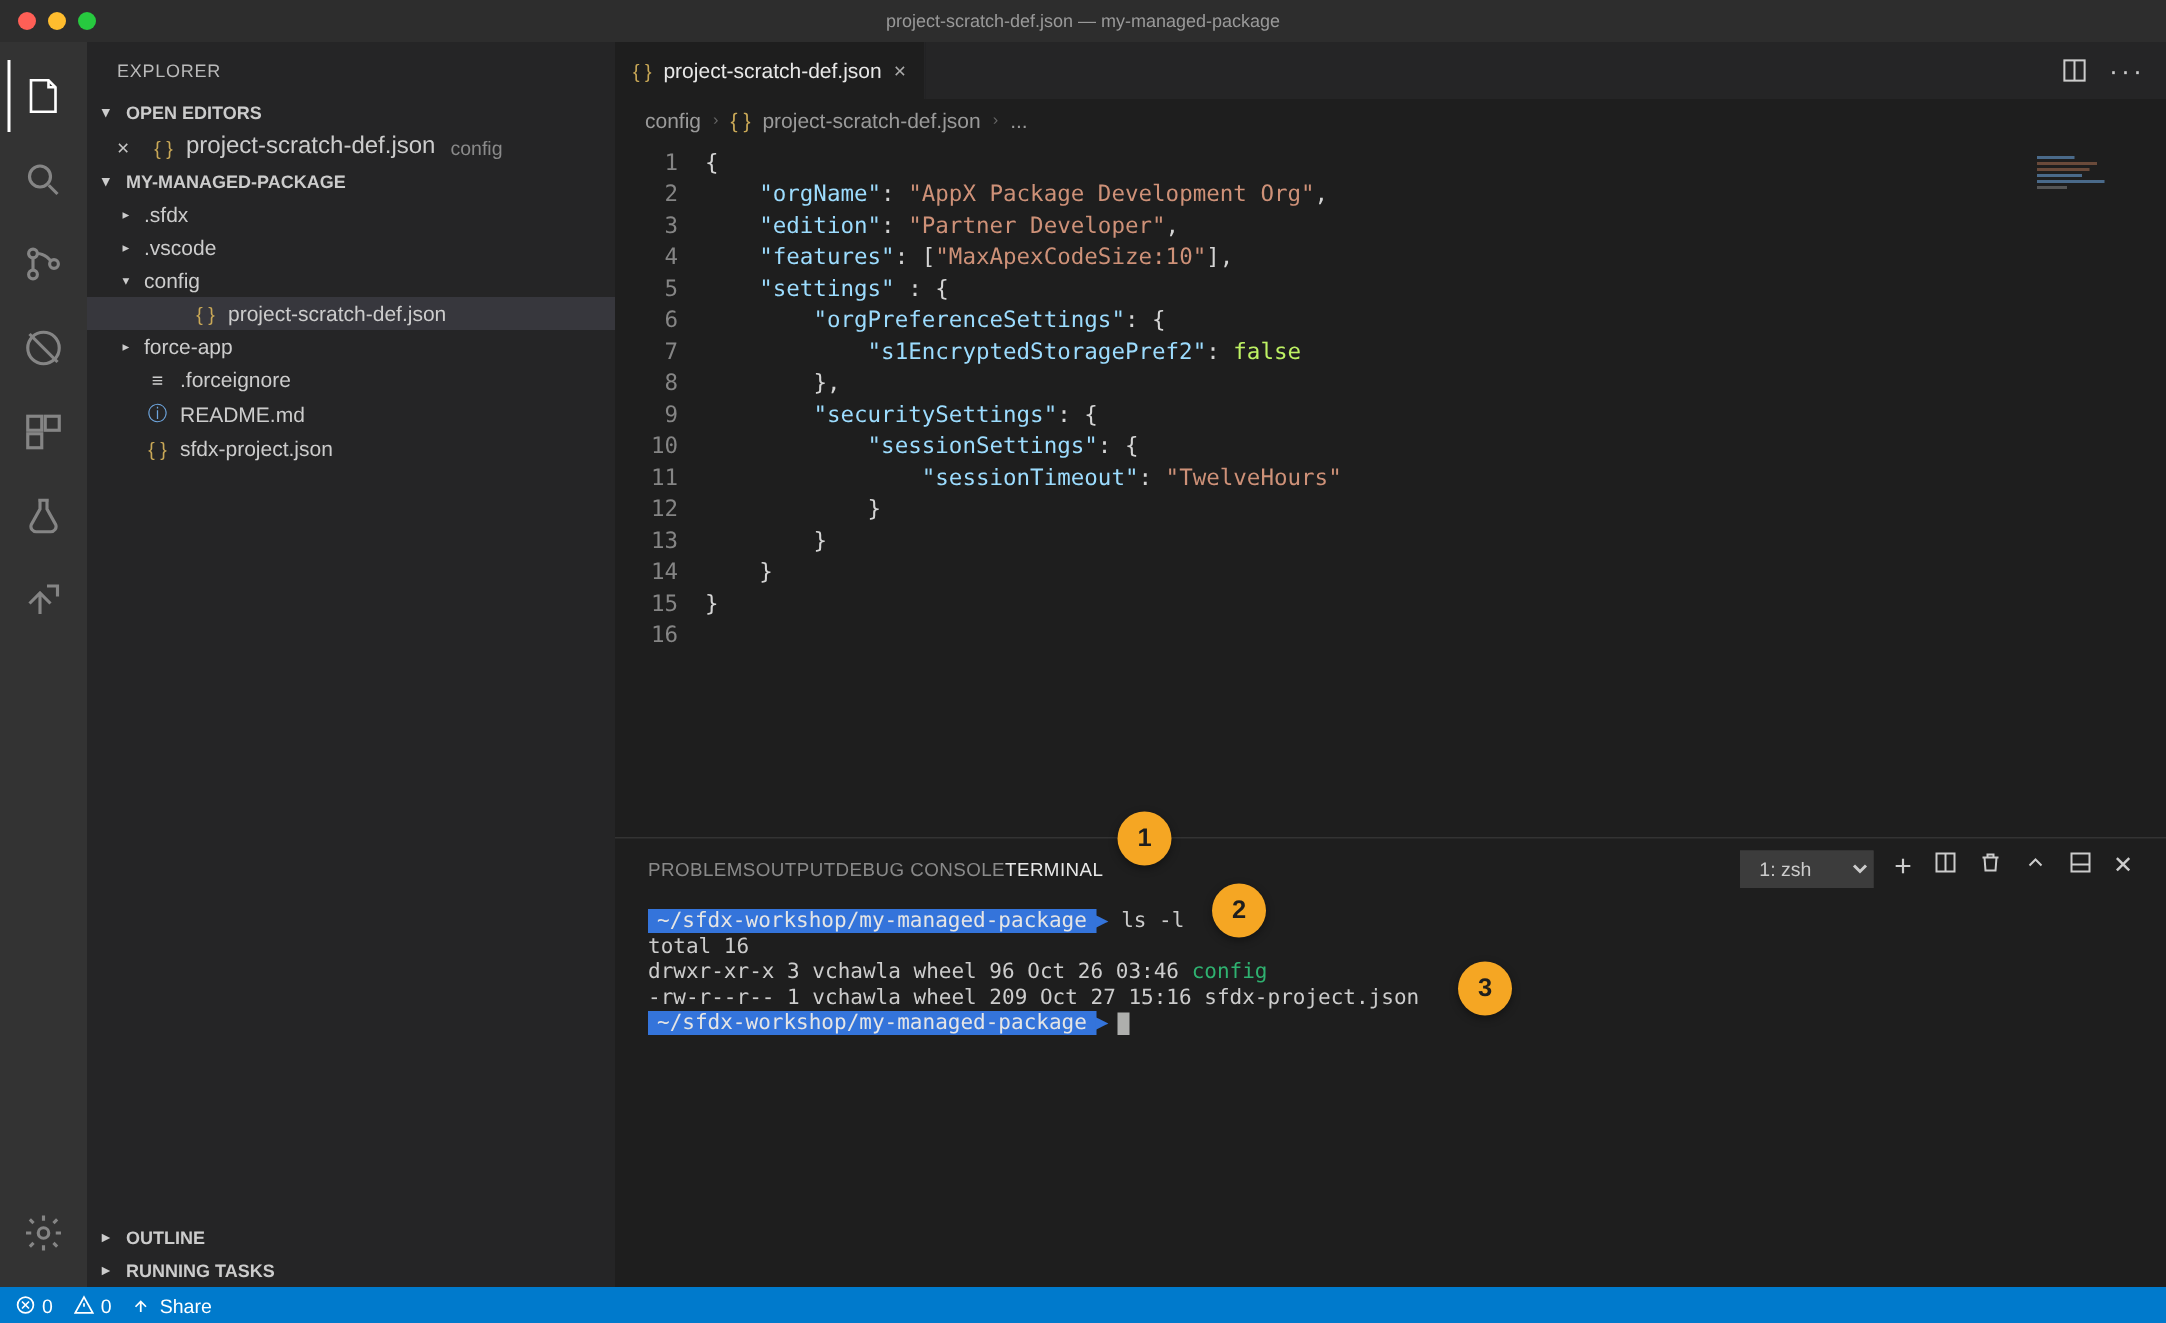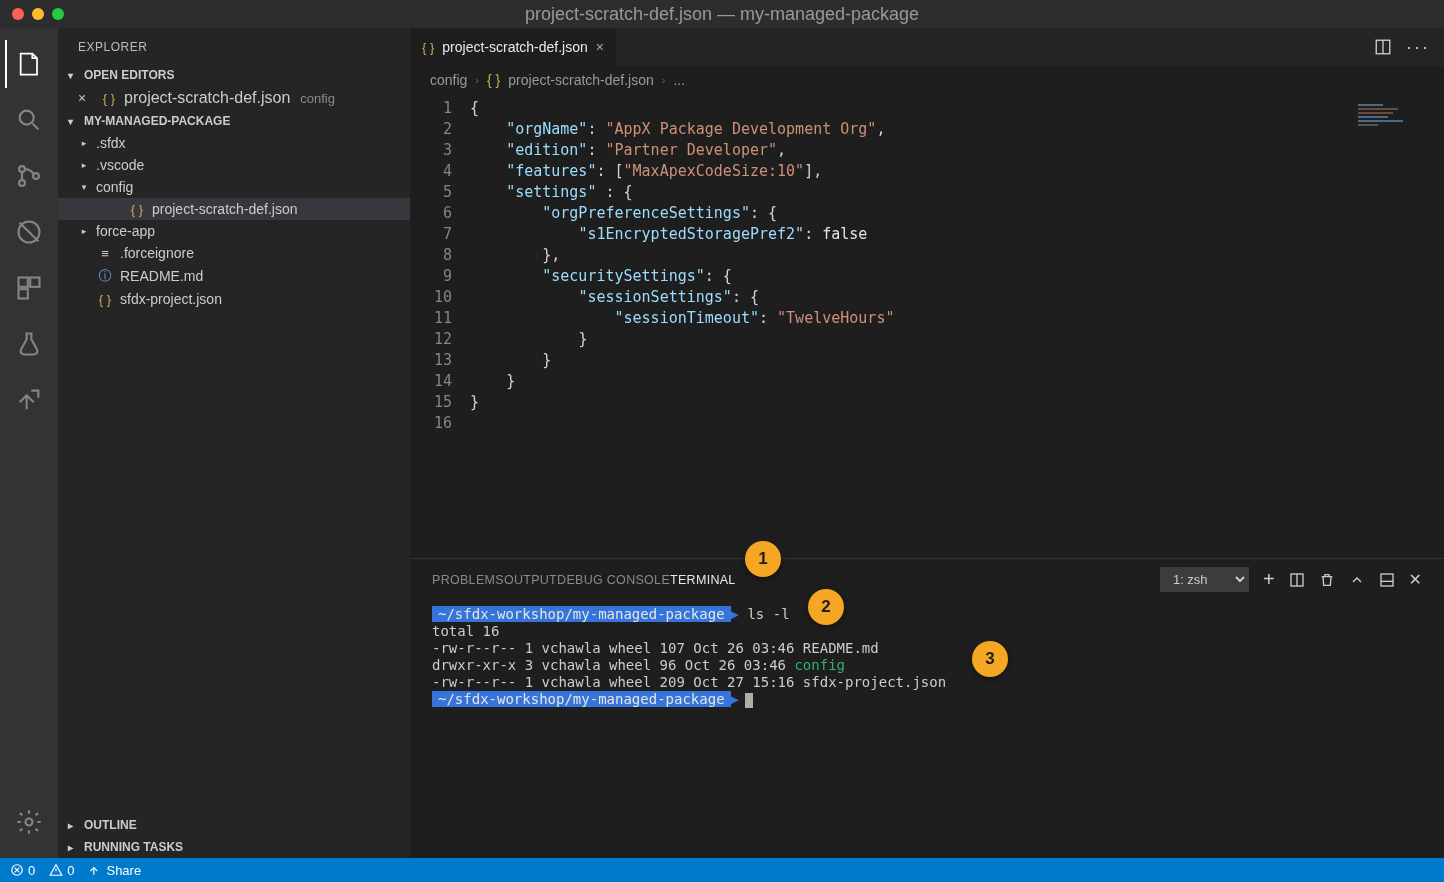--- a/index.html
+++ b/index.html
@@ -17,21 +17,21 @@
   background: #2d2d2d;
   display: flex;
   align-items: center;
   position: relative;
 }
 .traffic-lights { display: flex; gap: 8px; padding-left: 12px; }
 .traffic-light { width: 12px; height: 12px; border-radius: 50%; }
 .tl-red { background: #ff5f56; }
 .tl-yellow { background: #ffbd2e; }
 .tl-green { background: #27c93f; }
-.titlebar-title { position: absolute; left: 50%; transform: translateX(-50%); font-size: 18px; color: #999; }
+.titlebar-title { position: absolute; left: 50%; transform: translateX(-50%); font-size: 12px; color: #999; }
 
 .main-layout { display: flex; height: calc(100% - 28px - 24px); }
 
 .activity-bar {
   width: 58px;
   background: #333333;
   display: flex;
   flex-direction: column;
   align-items: center;
   padding-top: 12px;
@@ -112,29 +112,29 @@
   gap: 8px;
 }
 .breadcrumb .sep { color: #666; font-size: 11px; }
 .breadcrumb .json-icon { color: #c9a857; }
 
 .code-area { position: relative; flex: 1; display: flex; font-family: "Menlo", "Consolas", monospace; font-size: 15px; line-height: 21px; }
 .gutter { width: 60px; text-align: right; color: #858585; padding-right: 18px; padding-top: 4px; }
 .code { flex: 1; padding-top: 4px; white-space: pre; color: #d4d4d4; }
 .s-key { color: #9cdcfe; }
 .s-str { color: #ce9178; }
-.s-bool { color: #e5e5e5; }
+.s-bool { color: #bef264; }
 .s-punc { color: #d4d4d4; }
 .minimap { position: absolute; right: 8px; top: 8px; width: 80px; height: 50px; }
 
 .panel { height: 300px; background: #1e1e1e; display: flex; flex-direction: column; border-top: 1px solid #333; position: relative; }
 .panel-tabs { display: flex; align-items: center; padding: 8px 22px 6px; font-size: 12.5px; color: #8a8a8a; }
 .panel-tab { cursor: pointer; letter-spacing: 0.3px; }
 .panel-tab.active { color: #e8e8e8; }
-.panel-right { margin-left: auto; display: flex; align-items: center; gap: 14px; color: #ccc; padding-left: 20px; }
+.panel-right { margin-left: auto; display: flex; gap: 14px; color: #ccc; padding-left: 20px; }
 .term-select { background: #3c3c3c; color: #ccc; border: 1px solid #3c3c3c; padding: 3px 24px 3px 8px; font-size: 13px; }
 .term-body { flex: 1; padding: 8px 22px; font-family: "Menlo", "Consolas", monospace; font-size: 14px; line-height: 17px; color: #ccc; }
 .prompt-path { background: #3474db; color: #e5e5e5; padding: 0 6px; }
 .prompt-arrow { color: #3474db; }
 .term-dir { color: #2fb170; }
 .cursor-block { display: inline-block; width: 8px; height: 15px; background: #aeafad; vertical-align: middle; margin-left: 6px; }
 
 .callout {
   position: absolute;
   width: 36px; height: 36px;
@@ -392,21 +392,20 @@
                 <rect x="3" y="3" width="18" height="18"></rect>
                 <path d="M3 14h18"></path>
               </svg>
           </span>
           <span style="font-size:16px">✕</span>
         </div>
       </div>
       <div class="term-body" id="terminal">
           <div><span class="prompt-path">~/sfdx-workshop/my-managed-package</span><span class="prompt-arrow">▶</span> ls -l</div>
           <div>total 16</div>
-          <div>-rw-r--r--   1 vchawla  wheel  107 Oct 26 03:46 README.md</div>
           <div>drwxr-xr-x   3 vchawla  wheel   96 Oct 26 03:46 <span class="term-dir">config</span></div>
           <div>-rw-r--r--   1 vchawla  wheel  209 Oct 27 15:16 sfdx-project.json</div>
           <div><span class="prompt-path">~/sfdx-workshop/my-managed-package</span><span class="prompt-arrow">▶</span><span class="cursor-block"></span></div>
         </div>
 
       <div class="callout" style="top:-18px; left:335px">1</div>
       <div class="callout" style="top:30px; left:398px">2</div>
       <div class="callout" style="top:82px; left:562px">3</div>
     </div>
   </div>

